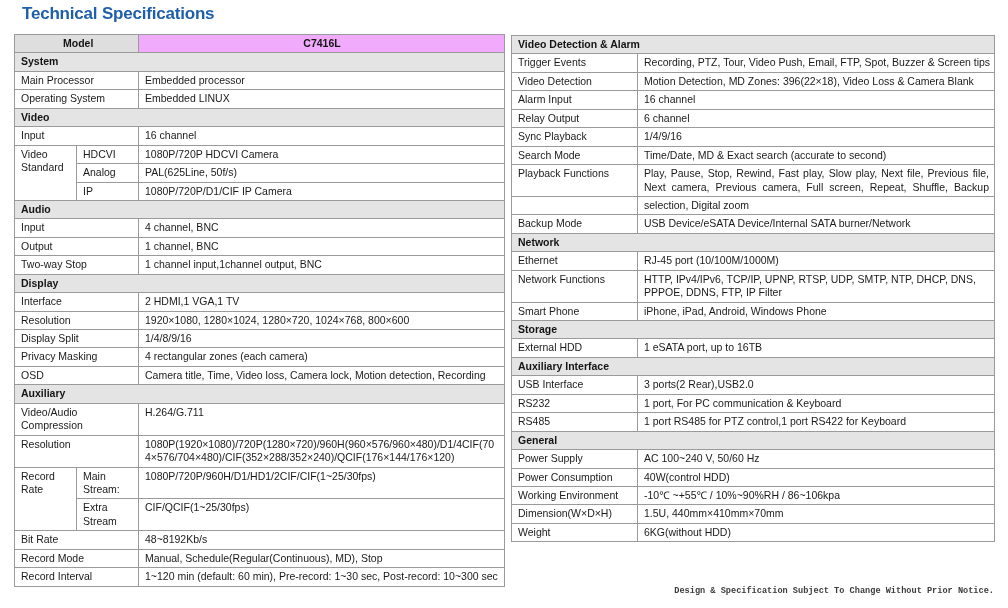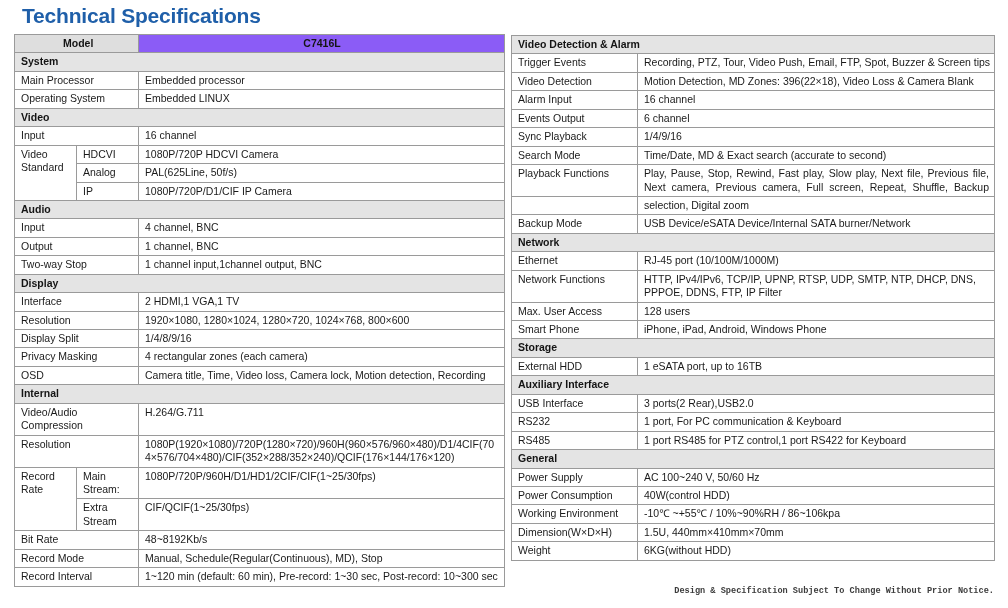--- a/index.html
+++ b/index.html
@@ -13,21 +13,21 @@
   #page {
     position: relative;
     width: 1008px; height: 608px;
     overflow: hidden;
   }
 
   
   #title {
     position: absolute;
     left: 22px; top: 4px;
-    font-size: 21px;
+    font-size: 17px;
     font-weight: bold;
     color: #1f5fa9;
     letter-spacing: -0.2px;
     white-space: nowrap;
   }
 
   
   .spec-table {
     position: absolute;
     border-collapse: collapse;
@@ -58,21 +58,21 @@
   }
 
   
   .spec-table td.model-label {
     background: #dedede;
     font-weight: bold;
     color: #141414;
     padding-left: 48px;
   }
   .spec-table td.model-value {
-    background: #8b5cf6;
+    background: #f0abfc;
     font-weight: bold;
     color: #141414;
     text-align: center;
   }
 
   td.justify { text-align: justify; text-align-last: justify; }
   td.nowrap-val { white-space: nowrap; }
 
   
   #footer {
@@ -171,21 +171,21 @@
       <tr>
         <td colspan="2">Privacy Masking</td>
         <td>4 rectangular zones (each camera)</td>
       </tr>
       <tr>
         <td colspan="2">OSD</td>
         <td class="nowrap-val">Camera title, Time, Video loss, Camera lock, Motion detection, Recording</td>
       </tr>
 
       <tr>
-        <td class="section" colspan="3">Internal</td>
+        <td class="section" colspan="3">Auxiliary</td>
       </tr>
       <tr>
         <td colspan="2">Video/Audio Compression</td>
         <td>H.264/G.711</td>
       </tr>
       <tr>
         <td colspan="2">Resolution</td>
         <td>1080P(1920×1080)/720P(1280×720)/960H(960×576/960×480)/D1/4CIF(704×576/704×480)/CIF(352×288/352×240)/QCIF(176×144/176×120)</td>
       </tr>
       <tr>
@@ -228,21 +228,21 @@
       </tr>
       <tr>
         <td>Video Detection</td>
         <td class="nowrap-val">Motion Detection, MD Zones: 396(22×18), Video Loss &amp; Camera Blank</td>
       </tr>
       <tr>
         <td>Alarm Input</td>
         <td>16 channel</td>
       </tr>
       <tr>
-        <td>Events Output</td>
+        <td>Relay Output</td>
         <td>6 channel</td>
       </tr>
 
       <tr>
         <td>Sync Playback</td>
         <td>1/4/9/16</td>
       </tr>
       <tr>
         <td>Search Mode</td>
         <td>Time/Date, MD &amp; Exact search (accurate to second)</td>
@@ -265,24 +265,20 @@
       </tr>
       <tr>
         <td>Ethernet</td>
         <td>RJ-45 port (10/100M/1000M)</td>
       </tr>
       <tr>
         <td>Network Functions</td>
         <td>HTTP, IPv4/IPv6, TCP/IP, UPNP, RTSP, UDP, SMTP, NTP, DHCP, DNS, PPPOE, DDNS, FTP, IP Filter</td>
       </tr>
       <tr>
-        <td>Max. User Access</td>
-        <td>128 users</td>
-      </tr>
-      <tr>
         <td>Smart Phone</td>
         <td>iPhone, iPad, Android, Windows Phone</td>
       </tr>
 
       <tr>
         <td class="section" colspan="2">Storage</td>
       </tr>
       <tr>
         <td>External HDD</td>
         <td>1 eSATA port, up to 16TB</td>

